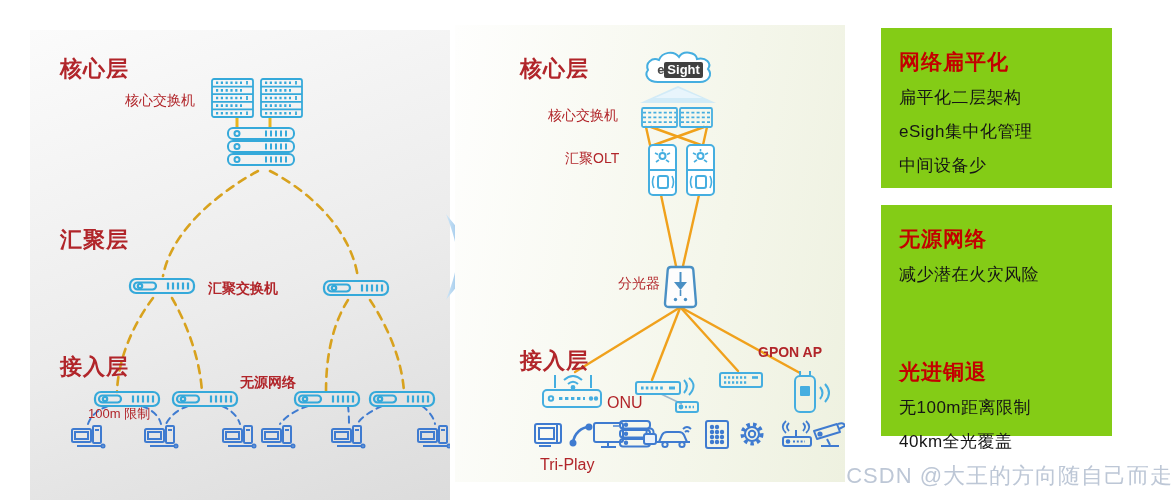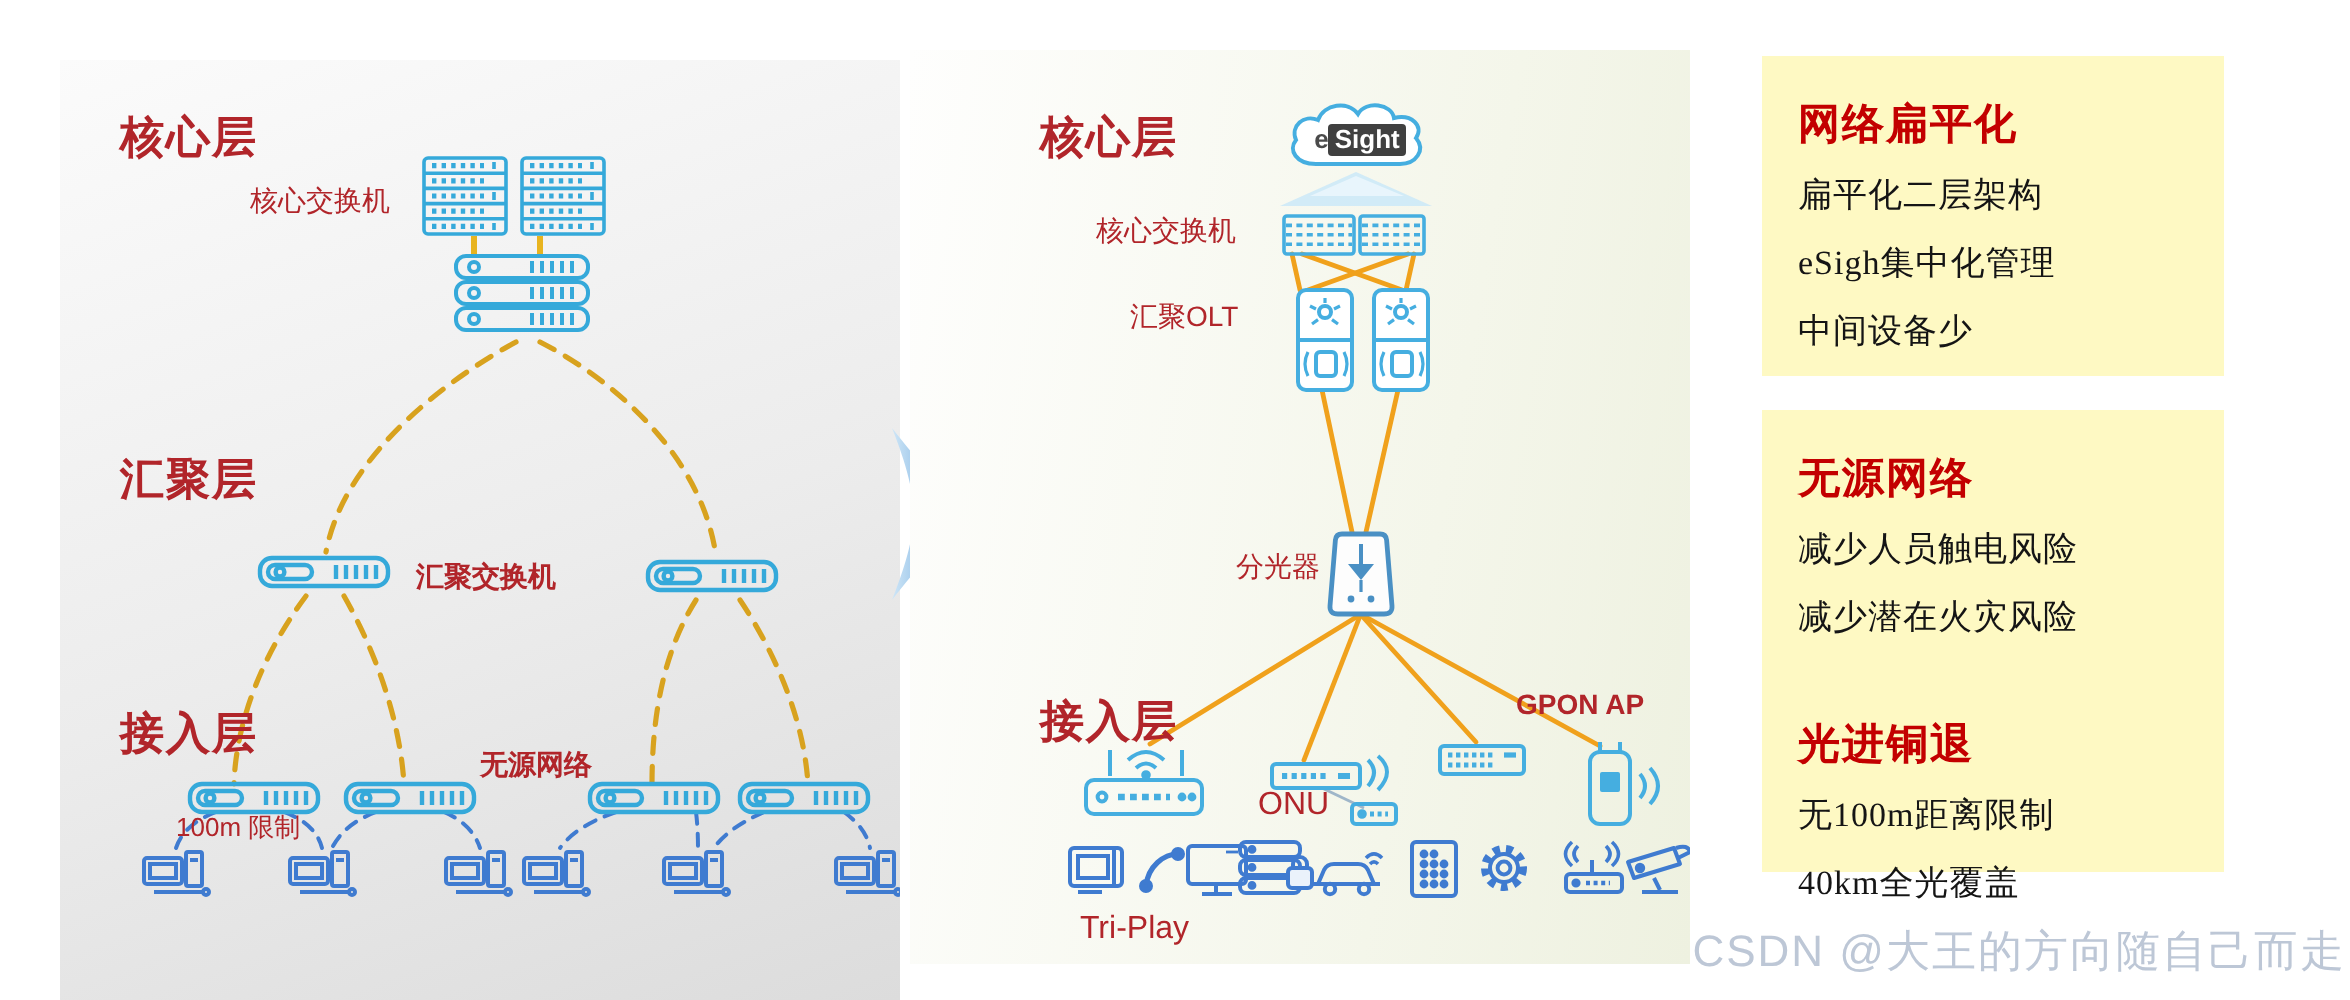--- a/index.html
+++ b/index.html
@@ -19,22 +19,22 @@
   .lbl{position:absolute;color:#b1252a;white-space:nowrap;line-height:1.1;}
   .layer{font-size:22px;font-weight:bold;letter-spacing:1px;}
   .small{font-size:14px;}
   .tiny{font-size:13px;}
   .mid{font-size:16px;}
   .bold{font-weight:bold;}
   .cloud-text{position:absolute;left:650px;top:62px;width:60px;text-align:center;font-size:13px;white-space:nowrap;}
   .cloud-text .e{color:#4a4a4a;font-weight:bold;}
   .cloud-text .sight{background:#404040;color:#ffffff;font-weight:bold;padding:0 3px 1px 3px;border-radius:2px;}
   .benefit{
-    position:absolute;left:881px;width:231px;background:#fef9c3;
-    box-sizing:border-box;padding:12px 10px 0 18px;font-family:Liberation Serif, serif;
+    position:absolute;left:881px;width:231px;background:#84cc16;
+    box-sizing:border-box;padding:12px 10px 0 18px;
   }
   .benefit h3{margin:8px 0 10px 0;font-size:21px;color:#c30000;letter-spacing:1px;}
   .benefit p{margin:0 0 11px 0;font-size:17px;color:#151515;letter-spacing:0.5px;}
   .watermark{
     position:absolute;right:2px;top:461px;font-size:22px;color:#bdc7d6;
     letter-spacing:1px;white-space:nowrap;
   }
   svg{display:block;}
 </style>
 </head>
@@ -354,33 +354,32 @@
   </g>
 </svg>
 
 <div class="lbl layer" style="left:520px;top:57px">核心层</div>
 <div class="cloud-text"><span class="e">e</span><span class="sight">Sight</span></div>
 <div class="lbl small" style="left:548px;top:108px">核心交换机</div>
 <div class="lbl small" style="left:565px;top:151px">汇聚OLT</div>
 <div class="lbl small" style="left:618px;top:276px">分光器</div>
 <div class="lbl small bold" style="left:758px;top:345px">GPON AP</div>
 <div class="lbl layer" style="left:520px;top:349px">接入层</div>
-<div class="lbl mid" style="left:629px;top:394px">ONU</div>
+<div class="lbl mid" style="left:607px;top:394px">ONU</div>
 <div class="lbl mid" style="left:540px;top:456px">Tri-Play</div>
 
 <div class="benefit" style="top:28px;height:160px">
   <h3>网络扁平化</h3>
   <p>扁平化二层架构</p>
   <p>eSigh集中化管理</p>
   <p>中间设备少</p>
 </div>
 
 <div class="benefit" style="top:205px;height:175px">
   <h3>无源网络</h3>
-  <p>减少人员触电风险</p>
   <p>减少潜在火灾风险</p>
 </div>
 
 <div class="benefit" style="top:338px;height:98px">
   <h3>光进铜退</h3>
   <p>无100m距离限制</p>
   <p>40km全光覆盖</p>
 </div>
 
 <div class="watermark">CSDN @大王的方向随自己而走</div>

